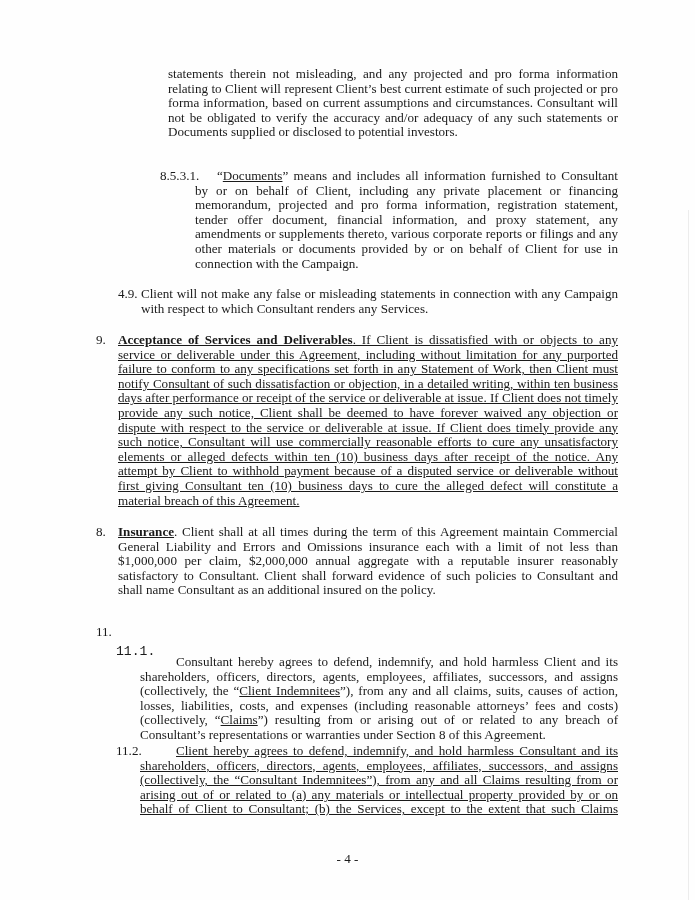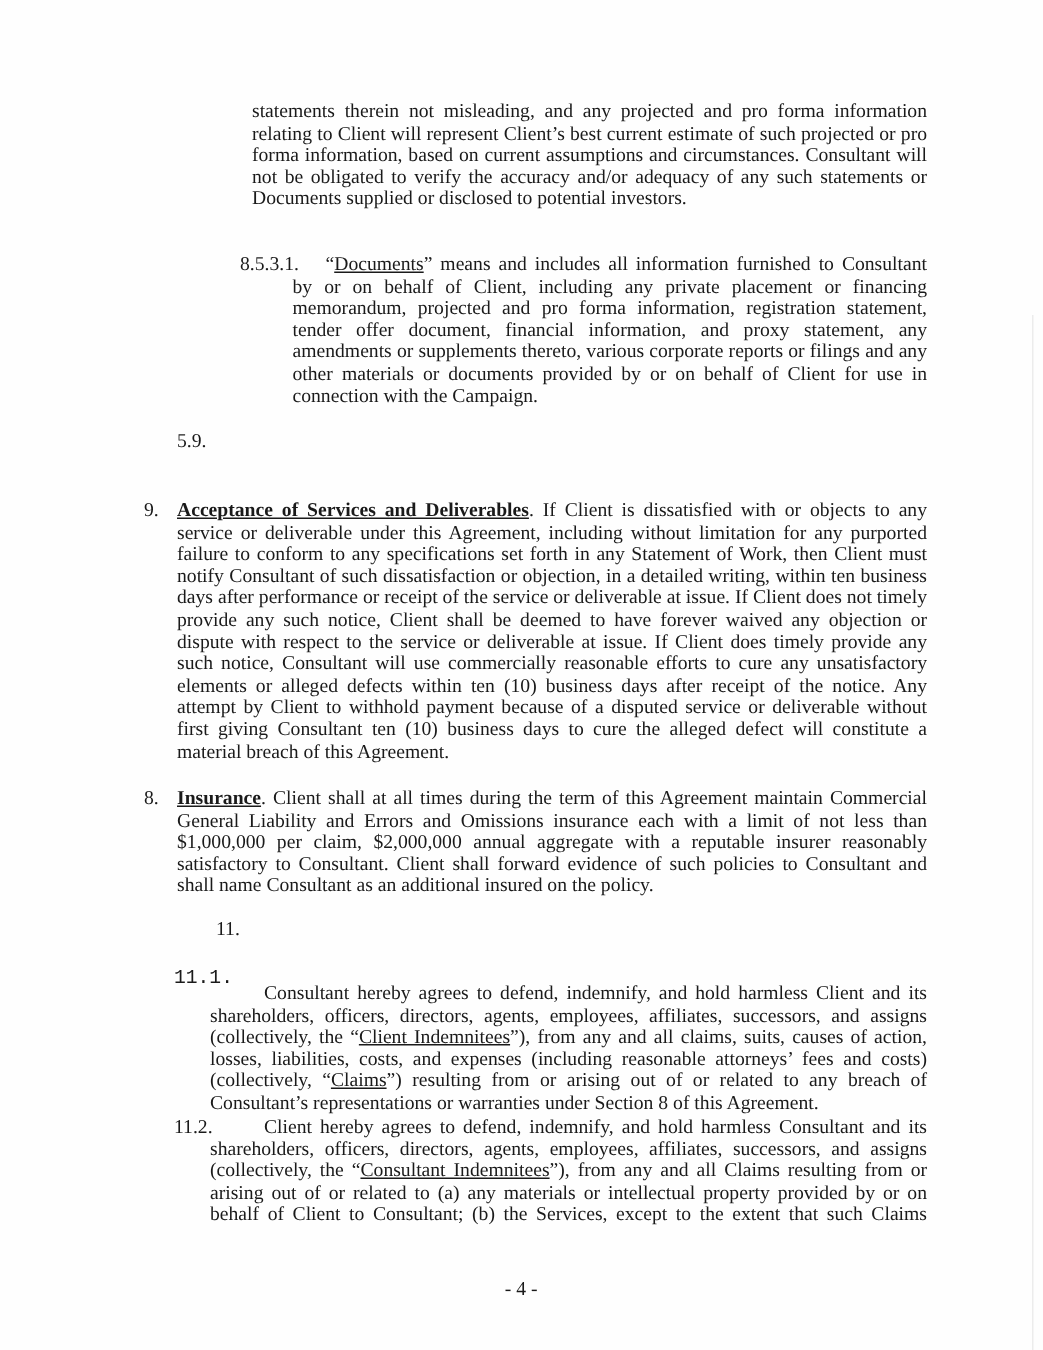--- a/index.html
+++ b/index.html
@@ -24,41 +24,44 @@
 
   <div class="blk" style="left:168px; top:67px; width:450px;">
     <p class="last">statements therein not misleading, and any projected and pro forma information relating to Client will represent Client’s best current estimate of such projected or pro forma information, based on current assumptions and circumstances. Consultant will not be obligated to verify the accuracy and/or adequacy of any such statements or Documents supplied or disclosed to potential investors.</p>
   </div>
 
   <span class="num" style="left:160px; top:169px;">8.5.3.1.</span>
   <div class="blk" style="left:195px; top:169px; width:423px; text-indent:22px;">
     <p class="last"><span>“</span><u>Documents</u><span>”</span><span> means and includes all information furnished to Consultant by or on behalf of Client, including any private placement or financing memorandum, projected and pro forma information, registration statement, tender offer document, financial information, and proxy statement, any amendments or supplements thereto, various corporate reports or filings and any other materials or documents provided by or on behalf of Client for use in connection with the Campaign.</span></p>
   </div>
 
-  <span class="num" style="left:118px; top:287px;">5.9.</span>
+  <span class="num" style="left:118px; top:287px;">4.9.</span>
+  <div class="blk" style="left:141px; top:287px; width:477px;">
+    <p class="last">Client will not make any false or misleading statements in connection with any Campaign with respect to which Consultant renders any Services.</p>
+  </div>
 
   <span class="num" style="left:96px; top:333px;">9.</span>
-  <div class="blk" style="left:118px; top:333px; width:500px;">
+  <div class="blk" style="left:118px; top:333px; width:500px;text-decoration:underline;">
     <p class="last"><b class="h"><u>Acceptance of Services and Deliverables</u></b><span>. If Client is dissatisfied with or objects to any service or deliverable under this Agreement, including without limitation for any purported failure to conform to any specifications set forth in any Statement of Work, then Client must notify Consultant of such dissatisfaction or objection, in a detailed writing, within ten business days after performance or receipt of the service or deliverable at issue. If Client does not timely provide any such notice, Client shall be deemed to have forever waived any objection or dispute with respect to the service or deliverable at issue. If Client does timely provide any such notice, Consultant will use commercially reasonable efforts to cure any unsatisfactory elements or alleged defects within ten (10) business days after receipt of the notice. Any attempt by Client to withhold payment because of a disputed service or deliverable without first giving Consultant ten (10) business days to cure the alleged defect will constitute a material breach of this Agreement.</span></p>
   </div>
 
   <span class="num" style="left:96px; top:525px;">8.</span>
   <div class="blk" style="left:118px; top:525px; width:500px;">
     <p class="last"><b class="h"><u>Insurance</u></b><span>. Client shall at all times during the term of this Agreement maintain Commercial General Liability and Errors and Omissions insurance each with a limit of not less than $1,000,000 per claim, $2,000,000 annual aggregate with a reputable insurer reasonably satisfactory to Consultant. Client shall forward evidence of such policies to Consultant and shall name Consultant as an additional insured on the policy.</span></p>
   </div>
 
-  <span class="num" style="left:96px; top:612px;margin-left:48px;">11.</span>
+  <span class="num" style="left:96px; top:625px;">11.</span>
 
   <span class="num" style="left:116px; top:645px;font-family:Liberation Mono, monospace;">11.1.</span>
   <div class="blk" style="left:140px; top:655px; width:478px; text-indent:36px;font-family:Liberation Serif, serif;">
     <p class="last"><span>Consultant hereby agrees to defend, indemnify, and hold harmless Client and its shareholders, officers, directors, agents, employees, affiliates, successors, and assigns (collectively, the “</span><u>Client Indemnitees</u><span>”), from any and all claims, suits, causes of action, losses, liabilities, costs, and expenses (including reasonable attorneys’ fees and costs) (collectively, “</span><u>Claims</u><span>”) resulting from or arising out of or related to any breach of Consultant’s representations or warranties under Section 8 of this Agreement.</span></p>
   </div>
 
   <span class="num" style="left:116px; top:744px;">11.2.</span>
-  <div class="blk" style="left:140px; top:744px; width:478px; text-indent:36px;">
+  <div class="blk" style="left:140px; top:744px; width:478px; text-indent:36px;text-decoration:underline;">
     <p style="text-align-last: justify;"><span>Client hereby agrees to defend, indemnify, and hold harmless Consultant and its shareholders, officers, directors, agents, employees, affiliates, successors, and assigns (collectively, the “</span><u>Consultant Indemnitees</u><span>”), from any and all Claims resulting from or arising out of or related to (a) any materials or intellectual property provided by or on behalf of Client to Consultant; (b) the Services, except to the extent that such Claims</span></p>
   </div>
 
   <div style="position:absolute; left:0; width:695px; top:852px; text-align:center;">
     <span>- 4 -</span>
   </div>
 
   <div class="edge"></div>
 </div>
 

